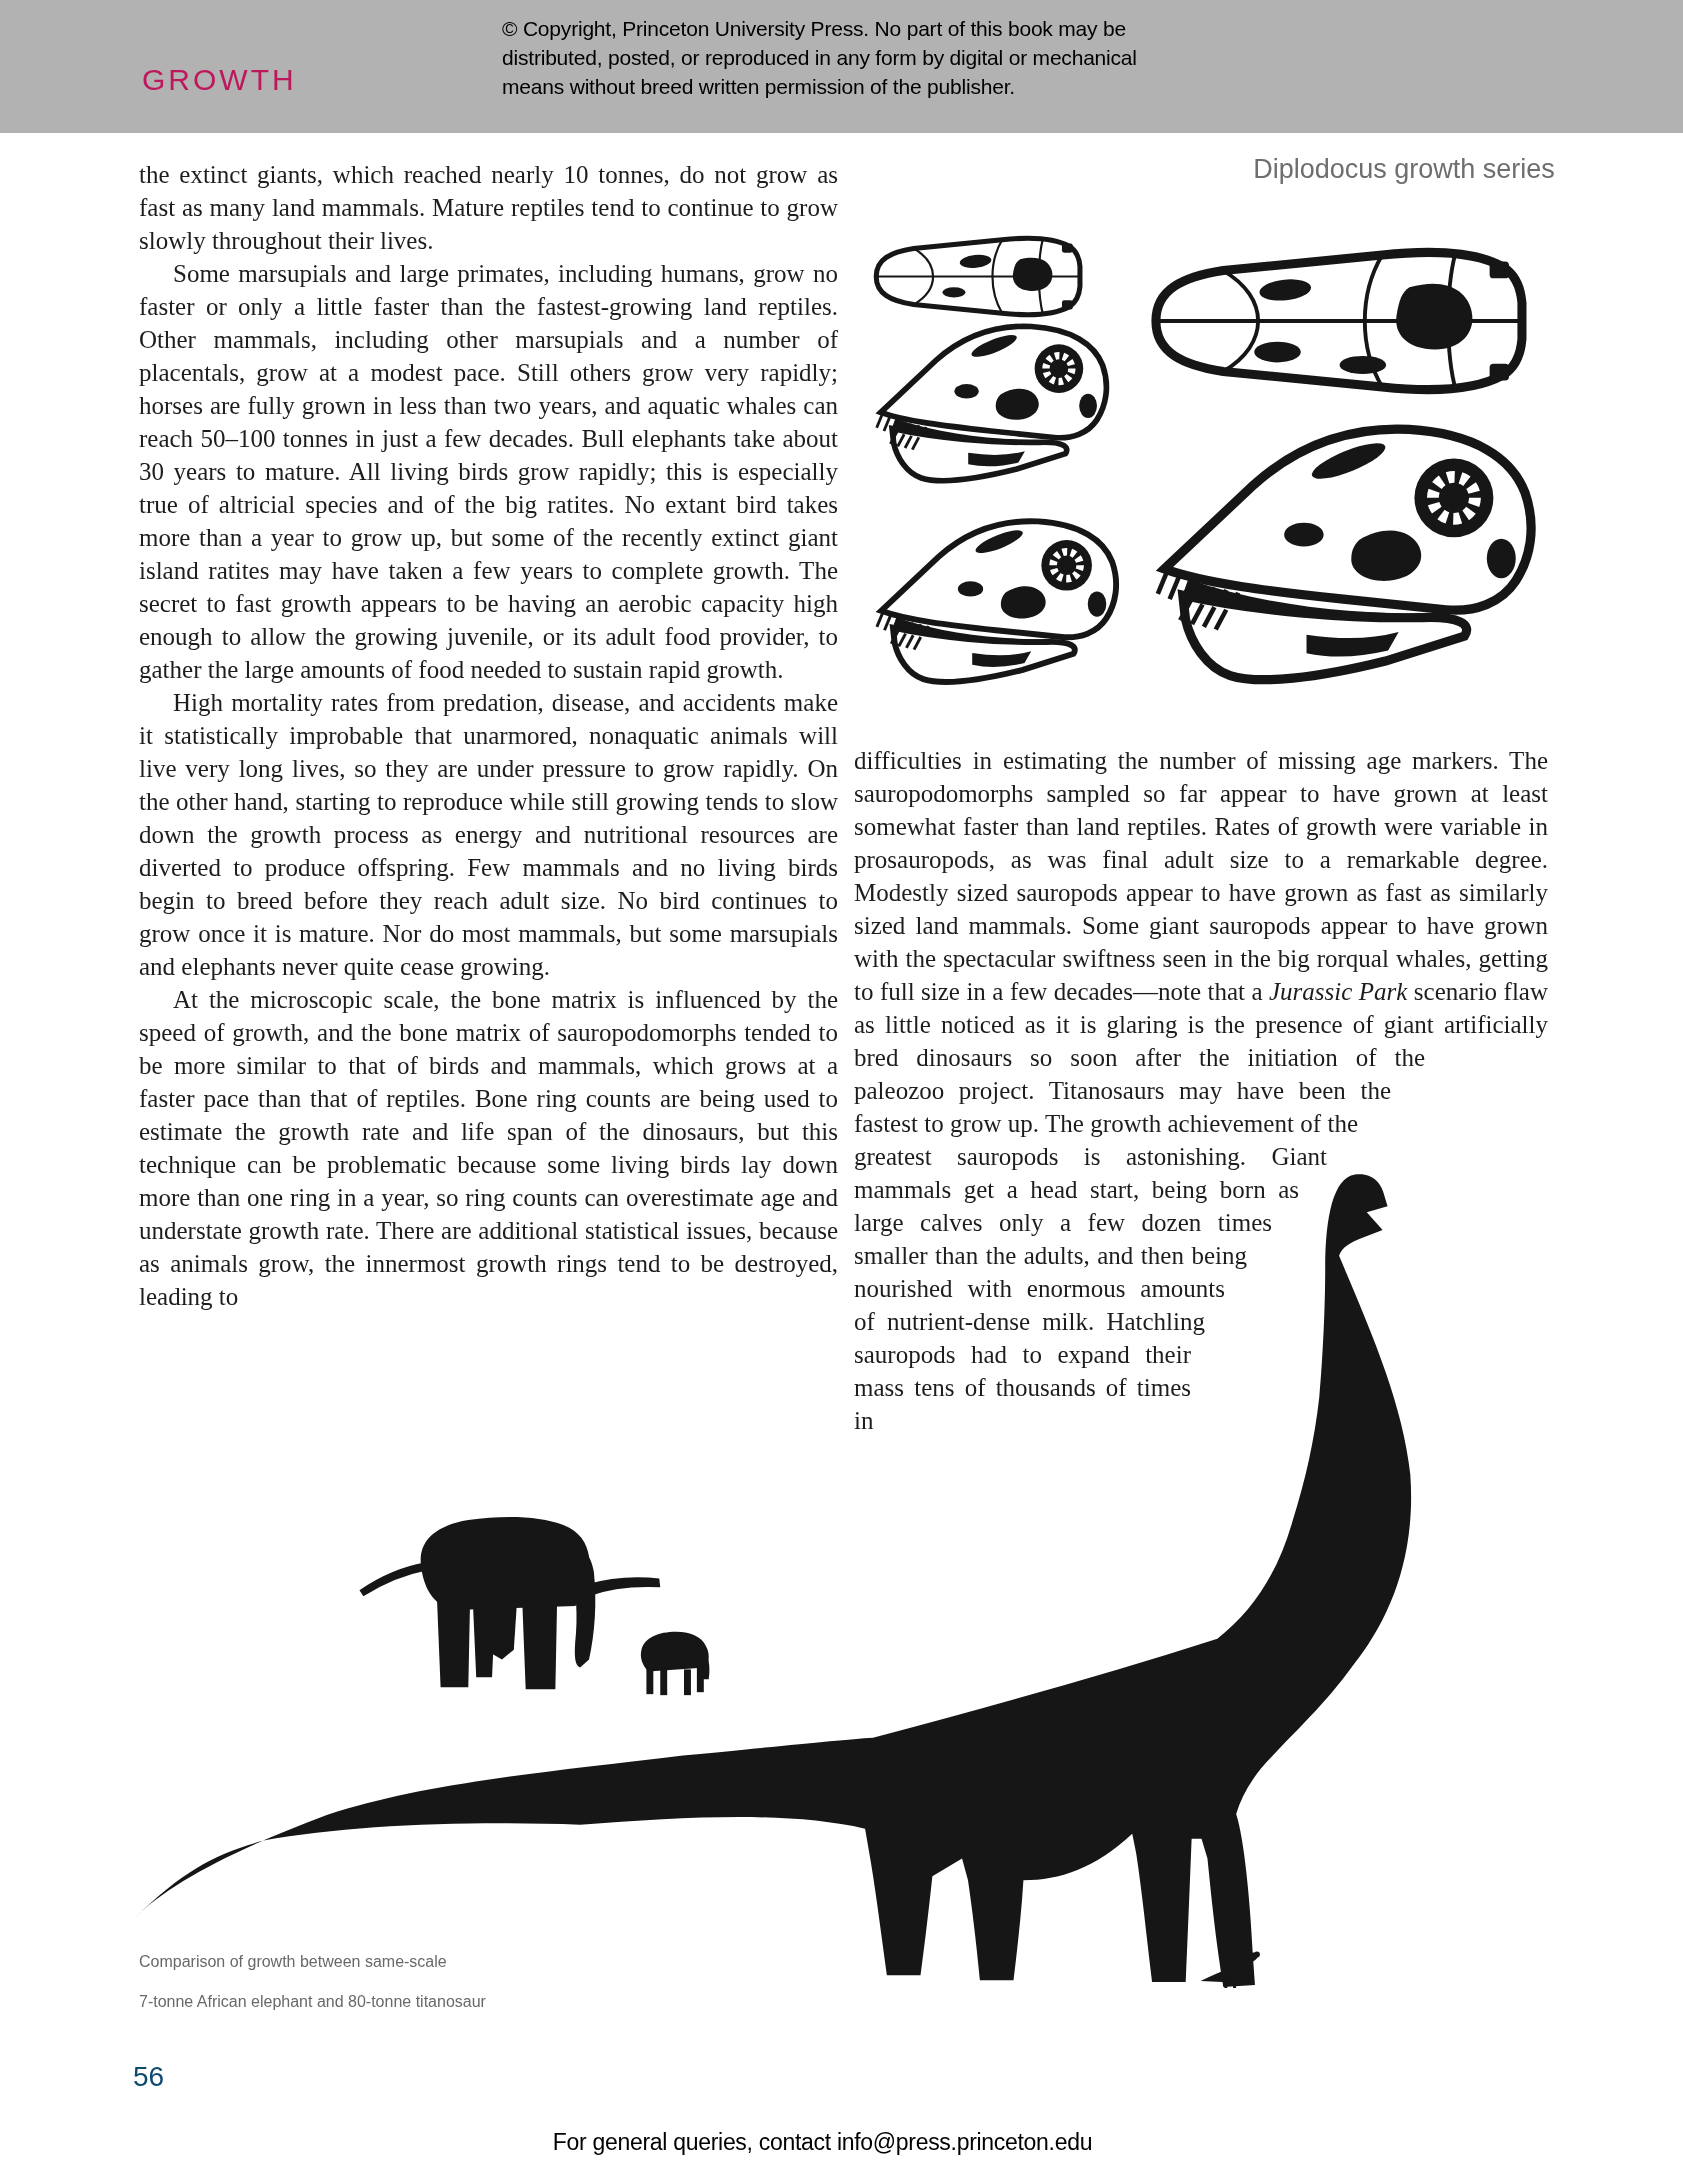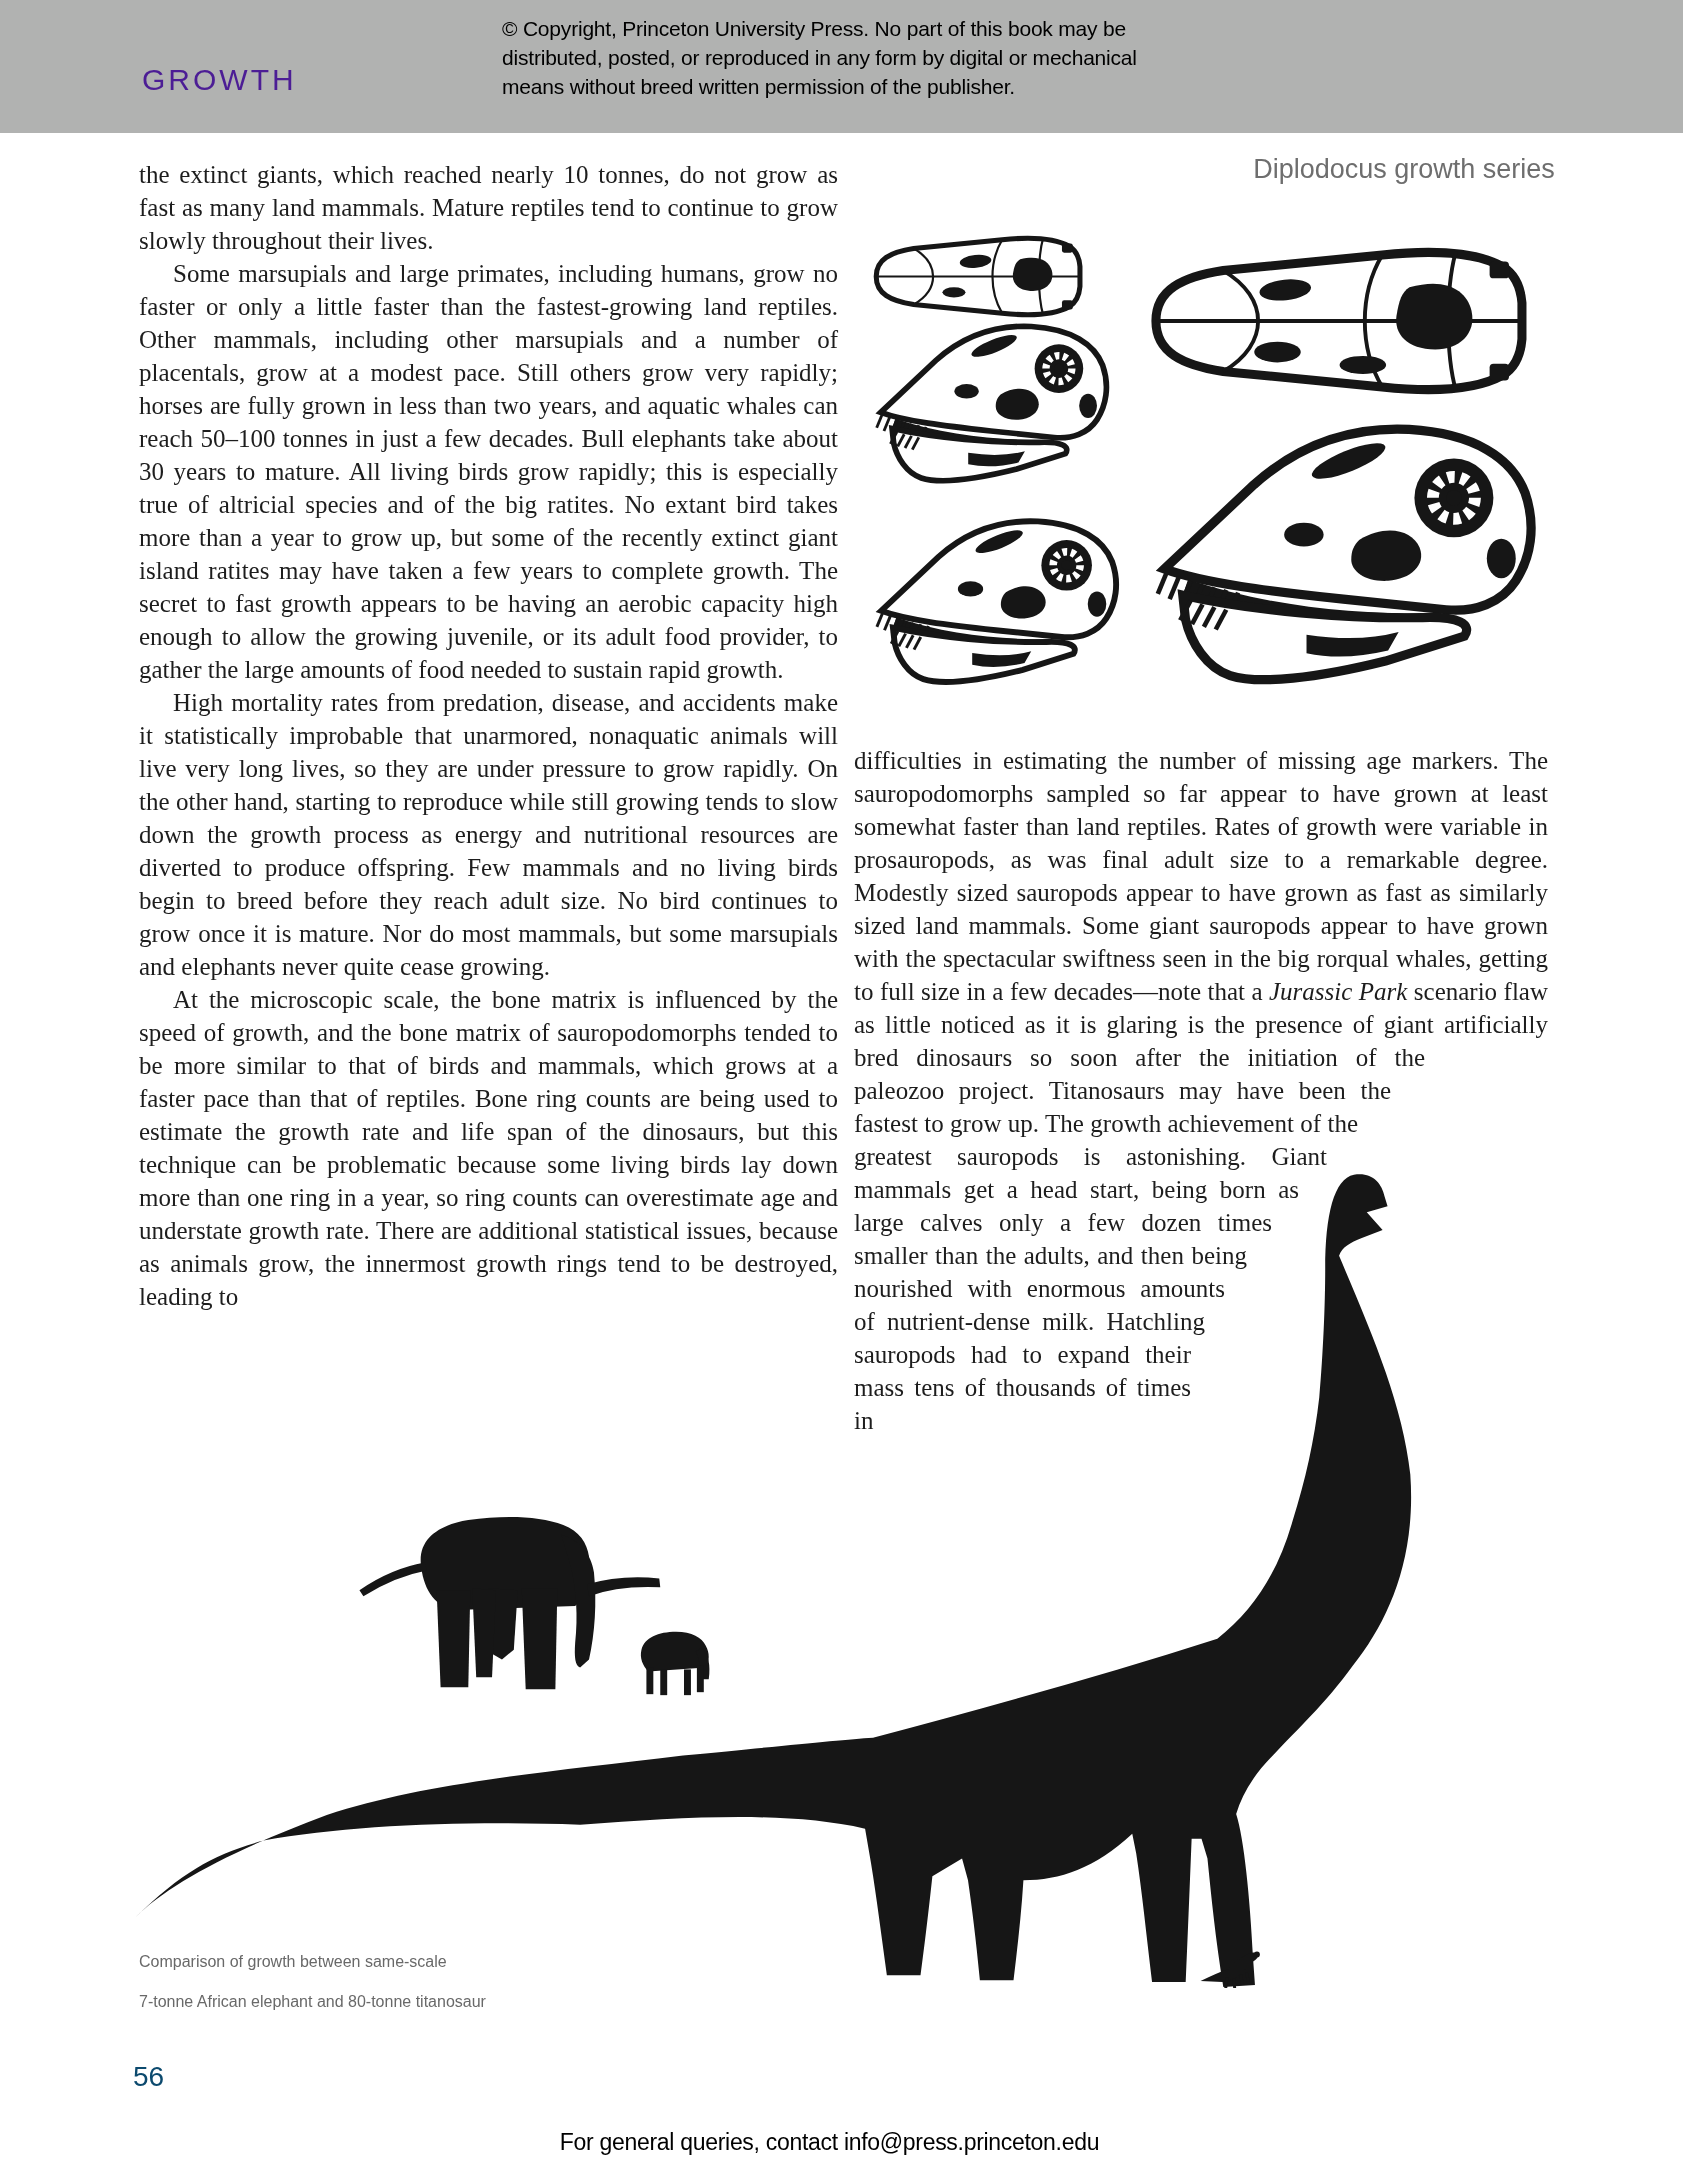--- a/index.html
+++ b/index.html
@@ -2,21 +2,21 @@
 <html><head>
 <meta charset="utf-8">
 <style>
   html,body { margin:0; padding:0; background:#e8e8e8; }
   .page { position:relative; width:1683px; height:2178px; background:#ffffff;
           font-family:"Liberation Serif", serif; overflow:hidden; margin:0 auto; }
 
   
   .header-bar { position:absolute; left:0; top:0; width:1683px; height:133px; background:#b1b2b1; }
   .section-label { position:absolute; left:142px; top:63px; font-family:"Liberation Sans",sans-serif;
-                   font-size:30px; letter-spacing:3px; color:#4c1d95; }
+                   font-size:30px; letter-spacing:3px; color:#be185d; }
   .copyright { position:absolute; left:502px; top:14px; font-family:"Liberation Sans",sans-serif;
                font-size:21px; line-height:29px; color:#000; letter-spacing:-0.2px; }
   .copyright span { display:block; }
 
   
   .figure-label { position:absolute; left:1233px; top:154px; width:342px;
                   font-family:"Liberation Sans",sans-serif; font-size:27px; color:#6e6e6e;text-align:center; }
 
   
   .col { font-size:25px; line-height:33px; color:#1d1d1d; text-align:justify; }
@@ -38,21 +38,21 @@
 
   
   .mainfig { position:absolute; left:94px; top:1143px; width:1465px; height:849px; }
 
   
   .caption { position:absolute; left:139px; top:1942px; width:772px;
              font-family:"Liberation Sans",sans-serif; font-size:16px; line-height:40px; color:#696969; }
   .caption span { display:block; }
   .page-number { position:absolute; left:133px; top:2061px; font-family:Liberation Sans, sans-serif;
                  font-size:28px; color:#0c4a6e; }
-  .footer-line { position:absolute; left:12px; top:2129px; width:1635px; text-align:center;
+  .footer-line { position:absolute; left:5px; top:2129px; width:1635px; text-align:center;
                  font-family:"Liberation Sans",sans-serif; font-size:23px; color:#000; letter-spacing:-0.3px; }
 </style>
 </head>
 <body>
 
 <div class="page">
 
   <div class="header-bar"></div>
   <div class="section-label">GROWTH</div>
   <div class="copyright">

